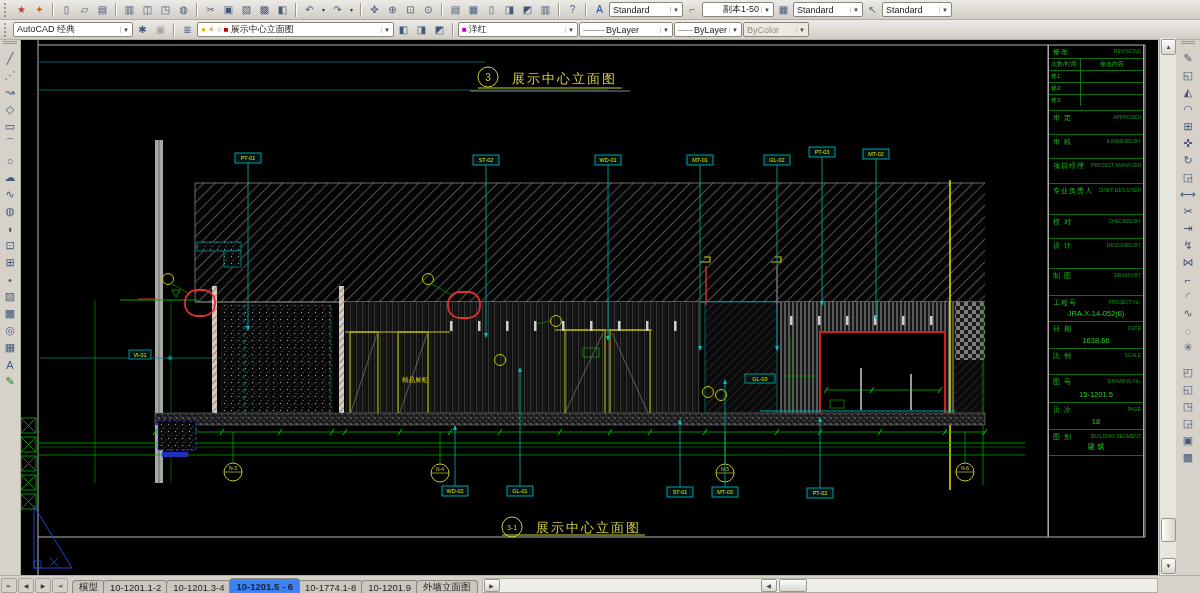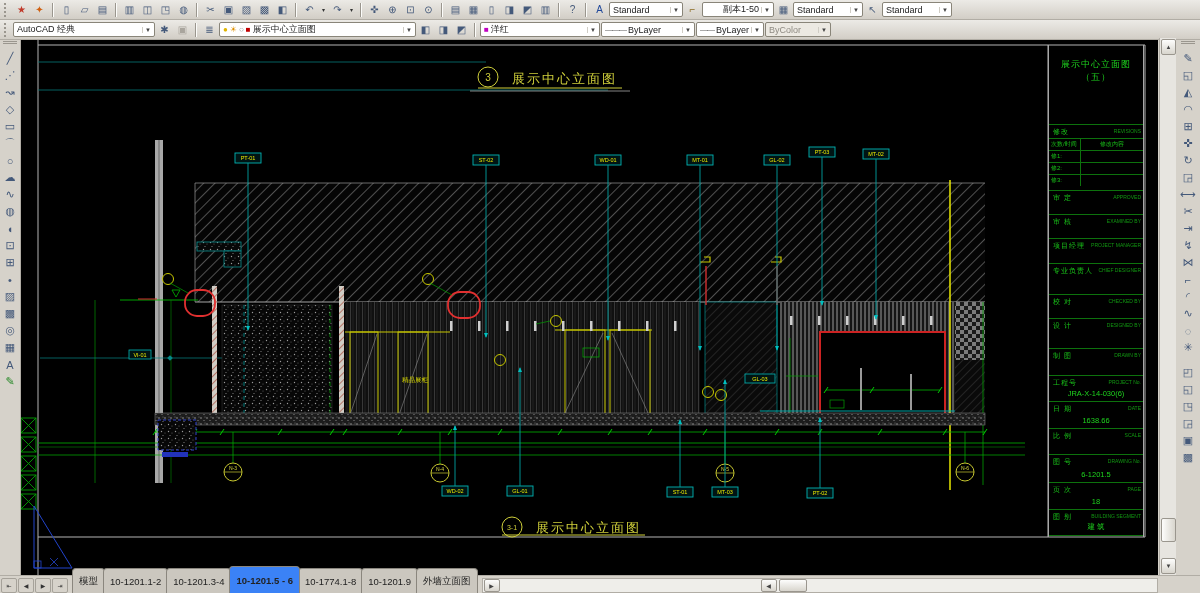--- a/index.html
+++ b/index.html
@@ -51,21 +51,21 @@
   .sbtn{position:absolute;left:1px;width:13px;height:14px;background:linear-gradient(#fdfdfc,#d8d5cd);
         border:1px solid #9a968e;border-radius:2px;font-size:6px;display:flex;align-items:center;justify-content:center;color:#444;}
   #vthumb{position:absolute;left:1px;width:13px;height:22px;bottom:33px;background:linear-gradient(90deg,#fdfdfc,#d8d5cd);
           border:1px solid #9a968e;border-radius:2px;}
   
   #bottombar{position:absolute;left:0;top:575px;width:1200px;height:18px;background:#d6d2ca;
              display:flex;align-items:flex-end;border-top:1px solid #b1ada5;z-index:7;}
   .navbtn{width:14px;height:13px;margin:0 0 1px 1px;font-size:6px;display:flex;align-items:center;justify-content:center;
           color:#333;background:#d6d2ca;border:1px solid #a6a29a;border-radius:2px;}
   #tabs{display:flex;align-items:flex-end;margin-left:4px;height:18px;}
-  .tab{height:13px;padding:6px 6px;font-size:9.5px;display:flex;align-items:center;white-space:nowrap;
+  .tab{height:13px;padding:0 6px;font-size:9.5px;display:flex;align-items:center;white-space:nowrap;
        border:1px solid #8a867e;border-bottom:none;border-radius:4px 4px 0 0;background:#cbc7bf;color:#222;margin-right:-2px;}
   .tab.active{background:#3b82f6;height:15px;font-weight:bold;position:relative;z-index:2;}
   #hscroll{flex:1;height:13px;margin:0 2px 1px 6px;background:#efeeea;border:1px solid #b1ada5;position:relative;}
   #hleft{position:absolute;left:278px;top:0;width:14px;height:11px;}
   #hthumb{position:absolute;left:296px;top:0;width:26px;height:11px;background:linear-gradient(#fdfdfc,#d8d5cd);
           border:1px solid #9a968e;border-radius:2px;}
   #hright{position:absolute;right:0;top:0;width:14px;height:11px;}
   #corner{width:40px;height:18px;background:#d6d2ca;}
 </style>
 </head>
@@ -126,21 +126,21 @@
       <span class="caret">▼</span>
     </span>
     <span class="tbico">↖</span>
     <span class="tbdd" style="width: 70px;">
       <span class="lbl">Standard</span>
       <span class="caret">▼</span>
     </span>
   </div>
 <div class="tbrow" id="row2">
     <div class="handle"></div>
-    <span class="tbdd" style="width: 142px; gap: 24px;">
+    <span class="tbdd" style="width: 120px; gap: 24px;">
       <span class="lbl">AutoCAD 经典</span>
       <span class="caret">▼</span>
     </span>
     <span class="tbico">✱</span>
     <span class="tbico dis">▣</span>
     <span class="tbsep"></span>
     <span class="tbico">≣</span>
     <span class="tbdd" style="width: 197px;">
       <span class="glyphchip" style="color: rgb(224, 180, 0);">●</span>
       <span class="glyphchip" style="color: rgb(224, 144, 0);">☀</span>
@@ -562,23 +562,20 @@
     <text x="492" y="492" font-size="7" fill="#cfcf3a" text-anchor="middle">3-1</text>
     <text x="516" y="494" font-size="13" fill="#cfcf3a" letter-spacing="2">展示中心立面图</text>
     <line x1="482" y1="497" x2="625" y2="497" stroke="#cfcf3a" stroke-width="1"></line>
   </g>
 
   <line x1="1028" y1="7" x2="1028" y2="499" stroke="#b4b4b4" stroke-width="1"></line>
 </svg>
 
   
   <div id="tblock">
-      <div class="tb-row" style="height: 80px;">
-        <div class="tb-title">展示中心立面图（五）</div>
-      </div>
       <div class="tb-row" style="height: 14px;">
         <span class="tb-label">修改</span>
         <span class="tb-en">REVISIONS</span>
       </div>
       <div class="tb-row" style="height: 52px;">
         <div class="revtable">
           <div class="r">
             <span class="c1">次数/时间</span>
             <span class="c2">修改内容</span>
           </div>
@@ -620,35 +617,35 @@
         <span class="tb-label">设 计</span>
         <span class="tb-en">DESIGNED BY</span>
       </div>
       <div class="tb-row" style="height: 27px;">
         <span class="tb-label">制 图</span>
         <span class="tb-en">DRAWN BY</span>
       </div>
       <div class="tb-row" style="height: 26px;">
         <span class="tb-label">工程号</span>
         <span class="tb-en">PROJECT No.</span>
-        <span class="tb-val">JRA-X-14-030(6)</span>
+        <span class="tb-val">JRA-X-14-052(6)</span>
       </div>
       <div class="tb-row" style="height: 27px;">
         <span class="tb-label">日 期</span>
         <span class="tb-en">DATE</span>
         <span class="tb-val">1638.66</span>
       </div>
       <div class="tb-row" style="height: 26px;">
         <span class="tb-label">比 例</span>
         <span class="tb-en">SCALE</span>
       </div>
       <div class="tb-row" style="height: 28px;">
         <span class="tb-label">图 号</span>
         <span class="tb-en">DRAWING No.</span>
-        <span class="tb-val">6-1201.5</span>
+        <span class="tb-val">15-1201.5</span>
       </div>
       <div class="tb-row" style="height: 27px;">
         <span class="tb-label">页 次</span>
         <span class="tb-en">PAGE</span>
         <span class="tb-val">18</span>
       </div>
       <div class="tb-row" style="height: 26px;">
         <span class="tb-label">图 别</span>
         <span class="tb-en">BUILDING SEGMENT</span>
         <span class="tb-val">建 筑</span>

